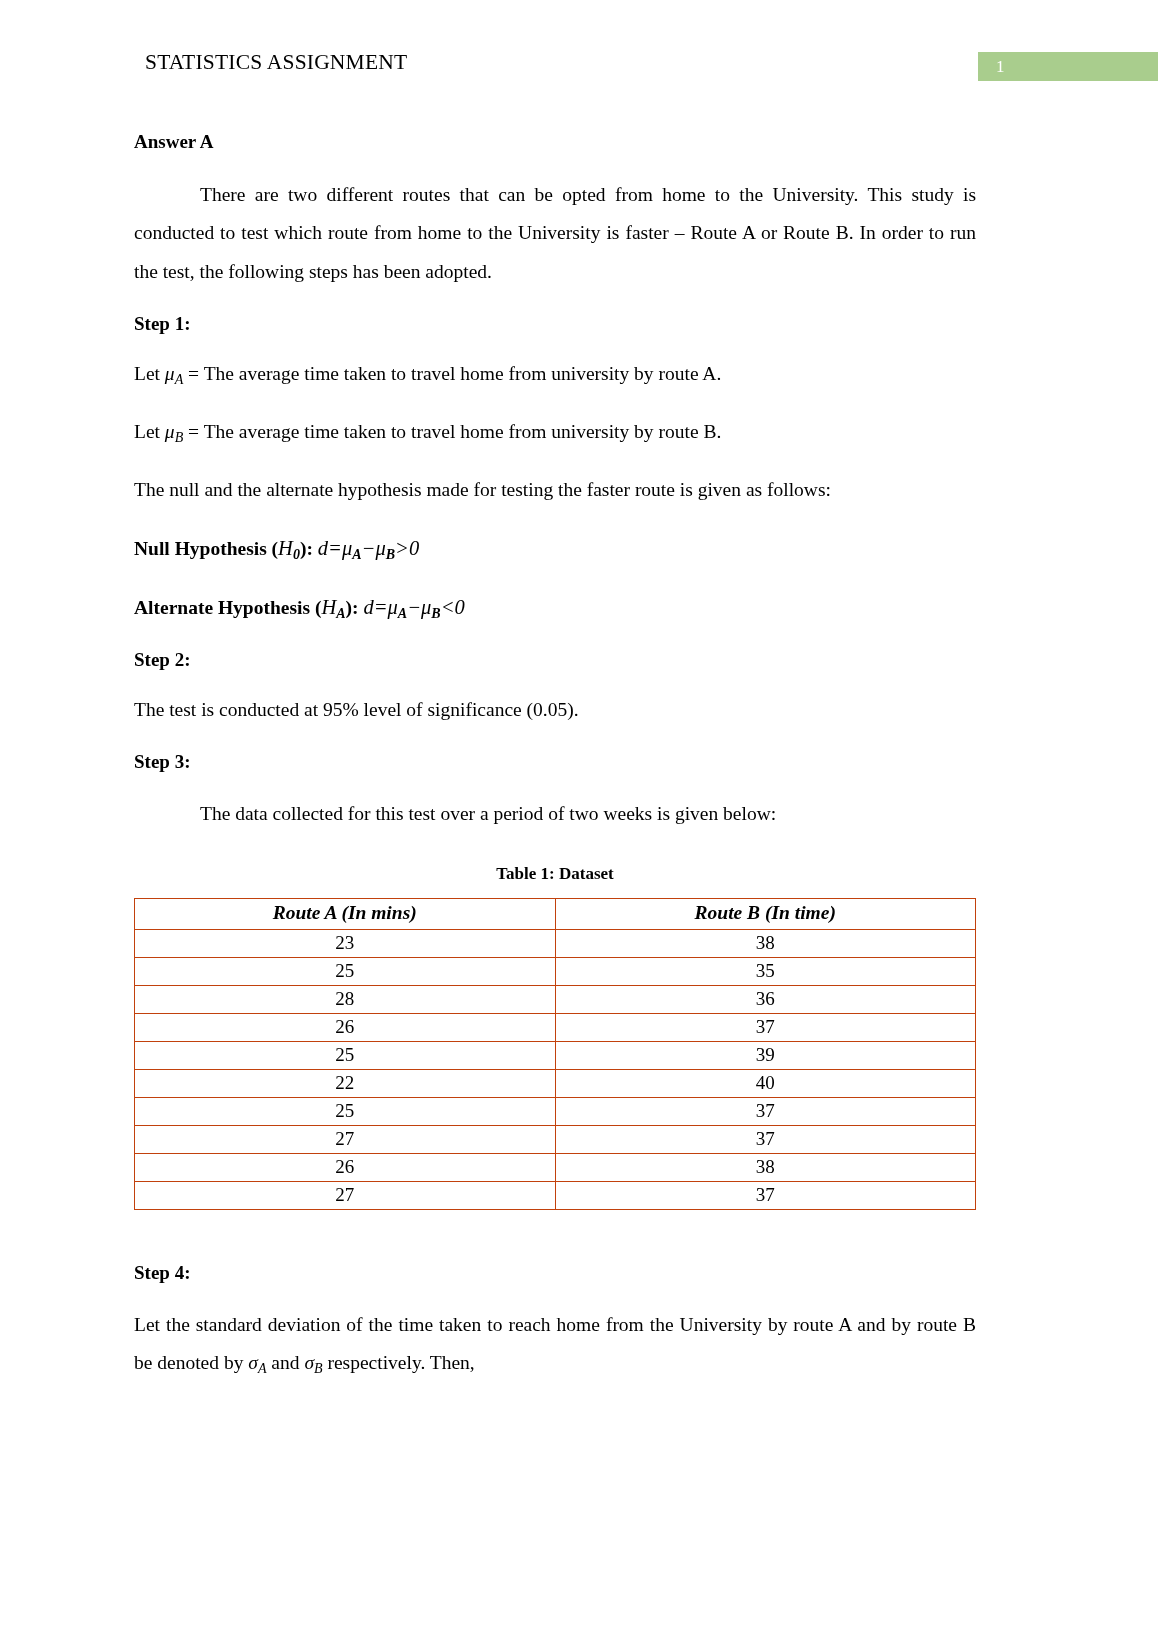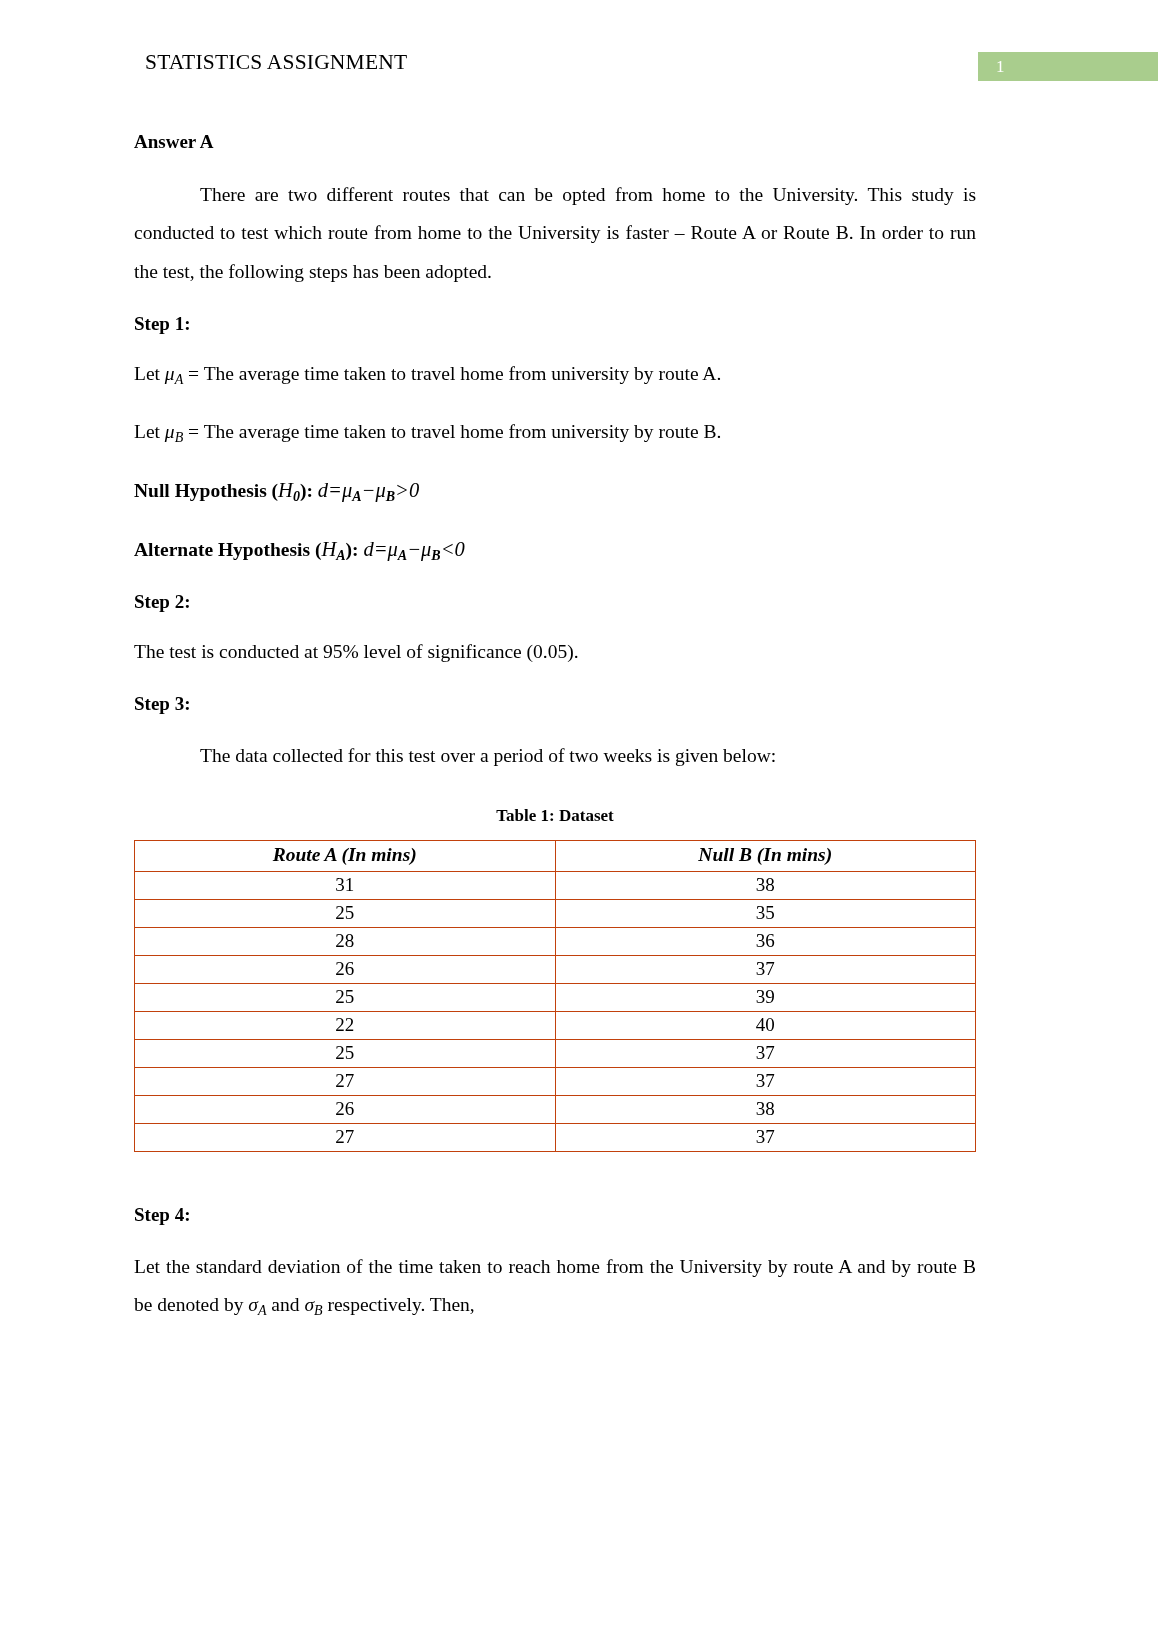--- a/index.html
+++ b/index.html
@@ -180,20 +180,21 @@
     <div class="step">Step 1:</div>
 
     <div class="line">
       <span>Let </span><span class="math">μ</span><sub class="msub">A</sub><span> = The average time taken to travel home from university by route A.</span>
     </div>
 
     <div class="line">
       <span>Let </span><span class="math">μ</span><sub class="msub">B</sub><span> = The average time taken to travel home from university by route B.</span>
     </div>
 
+    <div class="line">The null and the alternate hypothesis made for testing the faster route is given as follows:</div>
 
     <div class="hyp">
       <span class="paren">Null Hypothesis (</span><span class="hsym">H</span><sub class="msub">0</sub><span class="paren">):</span>
       <span class="eq">d</span><span class="eq math-up">=</span><span class="eq">μ</span><sub class="msub">A</sub><span class="eq math-up">−</span><span class="eq">μ</span><sub class="msub">B</sub><span class="eq math-up">&gt;0</span>
     </div>
 
     <div class="hyp">
       <span class="paren">Alternate Hypothesis (</span><span class="hsym">H</span><sub class="msub">A</sub><span class="paren">):</span>
       <span class="eq">d</span><span class="eq math-up">=</span><span class="eq">μ</span><sub class="msub">A</sub><span class="eq math-up">−</span><span class="eq">μ</span><sub class="msub">B</sub><span class="eq math-up">&lt;0</span>
     </div>
@@ -205,26 +206,26 @@
     <div class="step">Step 3:</div>
 
     <div class="para indent nogap">The data collected for this test over a period of two weeks is given below:</div>
 
     <div class="table-caption">Table 1: Dataset</div>
 
     <table class="dataset">
       <thead>
         <tr>
           <th>Route A (In mins)</th>
-          <th>Null B (In mins)</th>
+          <th>Route B (In time)</th>
         </tr>
       </thead>
       <tbody>
         <tr>
-          <td>31</td>
+          <td>23</td>
           <td>38</td>
         </tr>
         <tr>
           <td>25</td>
           <td>35</td>
         </tr>
         <tr>
           <td>28</td>
           <td>36</td>
         </tr>

